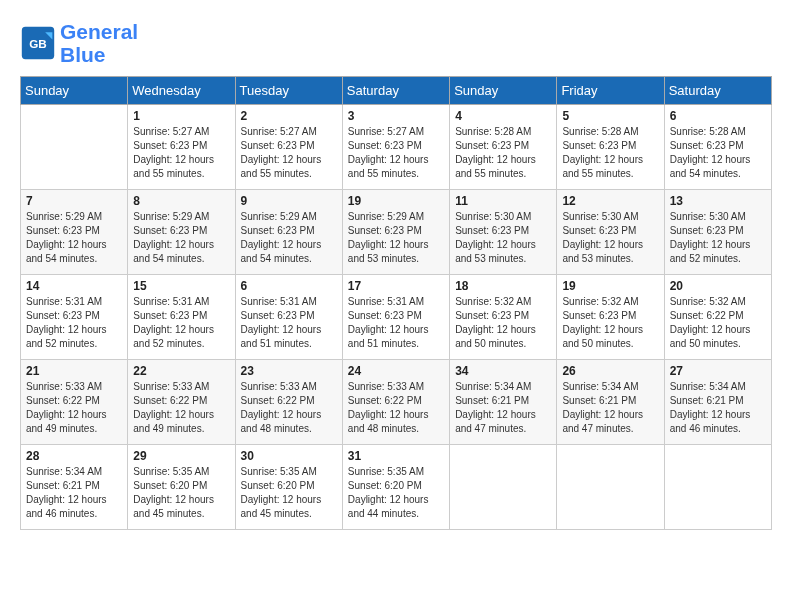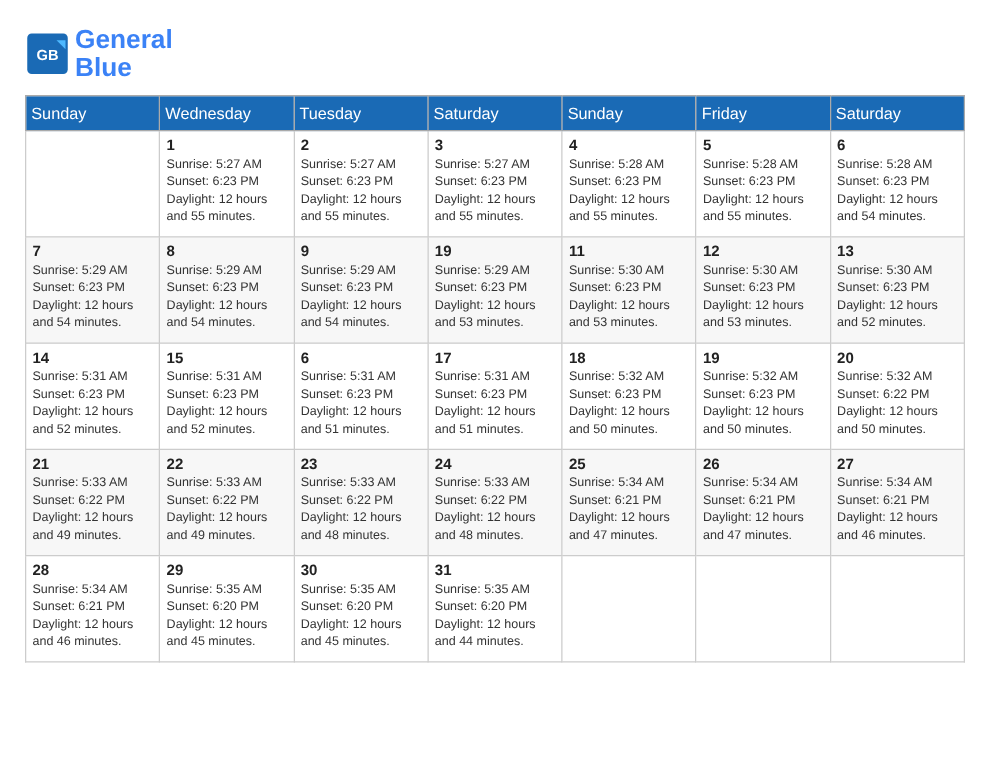--- a/index.html
+++ b/index.html
@@ -215,21 +215,21 @@
         </td>
         <td>
           <span class="day-num">23</span>
           <div class="day-info">Sunrise: 5:33 AM<br>Sunset: 6:22 PM<br>Daylight: 12 hours<br>and 48 minutes.</div>
         </td>
         <td>
           <span class="day-num">24</span>
           <div class="day-info">Sunrise: 5:33 AM<br>Sunset: 6:22 PM<br>Daylight: 12 hours<br>and 48 minutes.</div>
         </td>
         <td>
-          <span class="day-num">25</span>
+          <span class="day-num">34</span>
           <div class="day-info">Sunrise: 5:34 AM<br>Sunset: 6:21 PM<br>Daylight: 12 hours<br>and 47 minutes.</div>
         </td>
         <td>
           <span class="day-num">26</span>
           <div class="day-info">Sunrise: 5:34 AM<br>Sunset: 6:21 PM<br>Daylight: 12 hours<br>and 47 minutes.</div>
         </td>
         <td>
           <span class="day-num">27</span>
           <div class="day-info">Sunrise: 5:34 AM<br>Sunset: 6:21 PM<br>Daylight: 12 hours<br>and 46 minutes.</div>
         </td>

